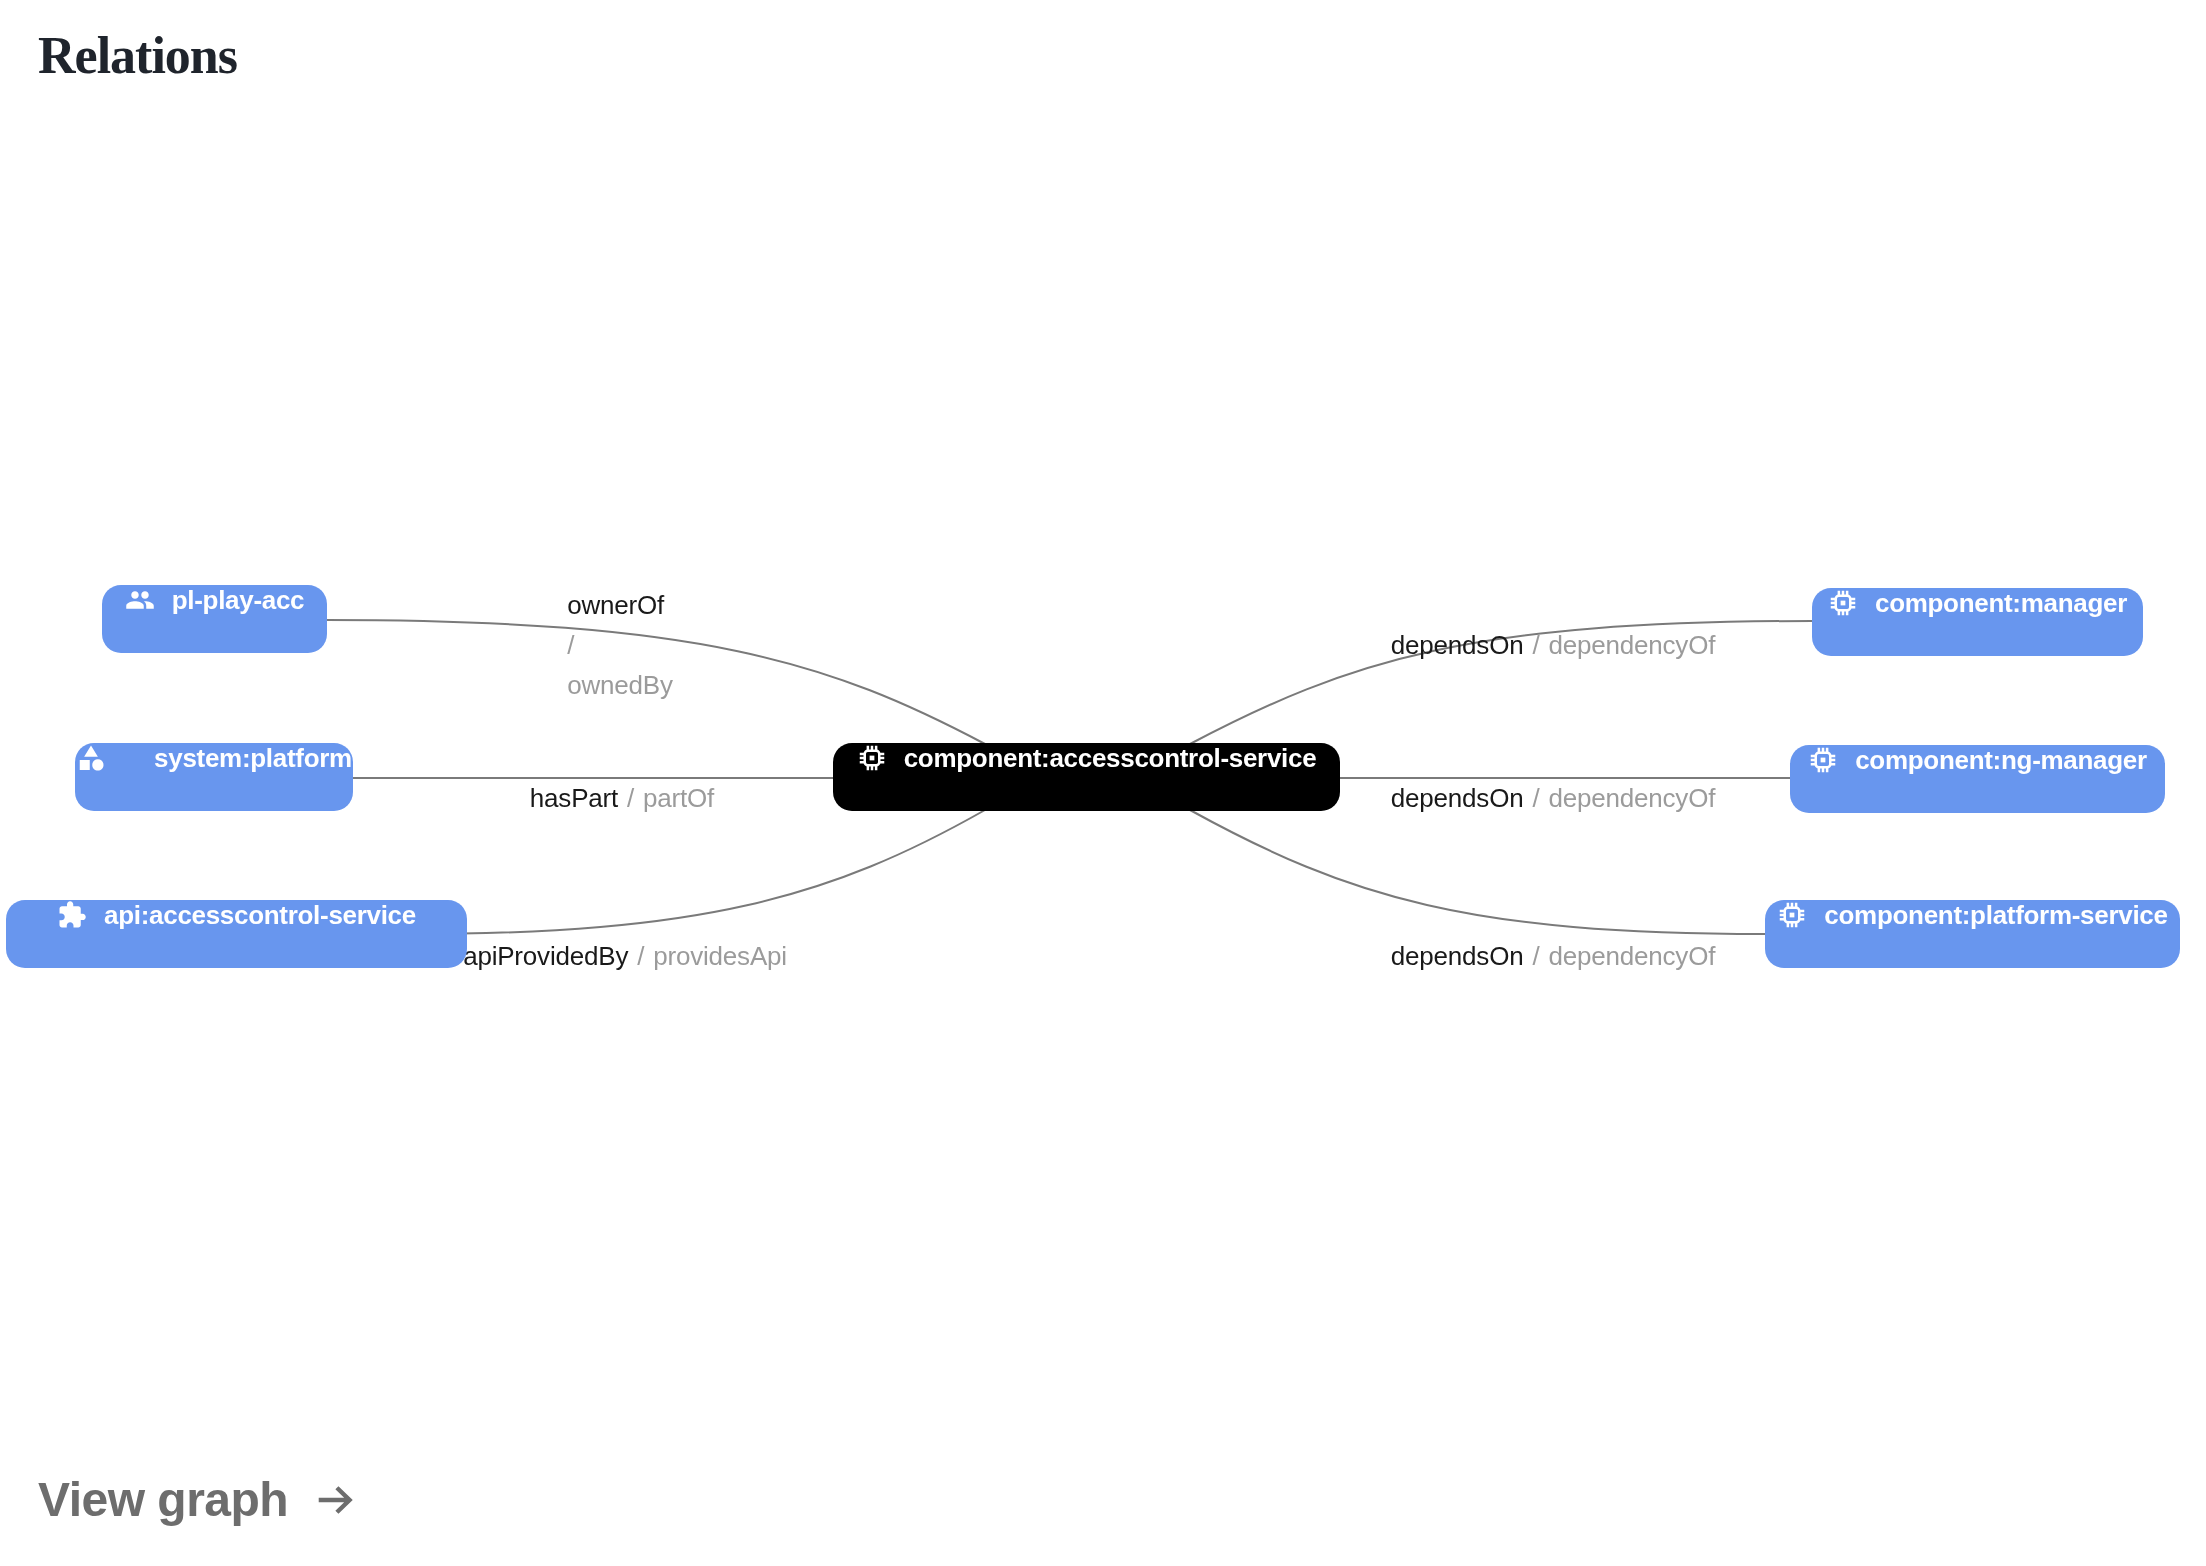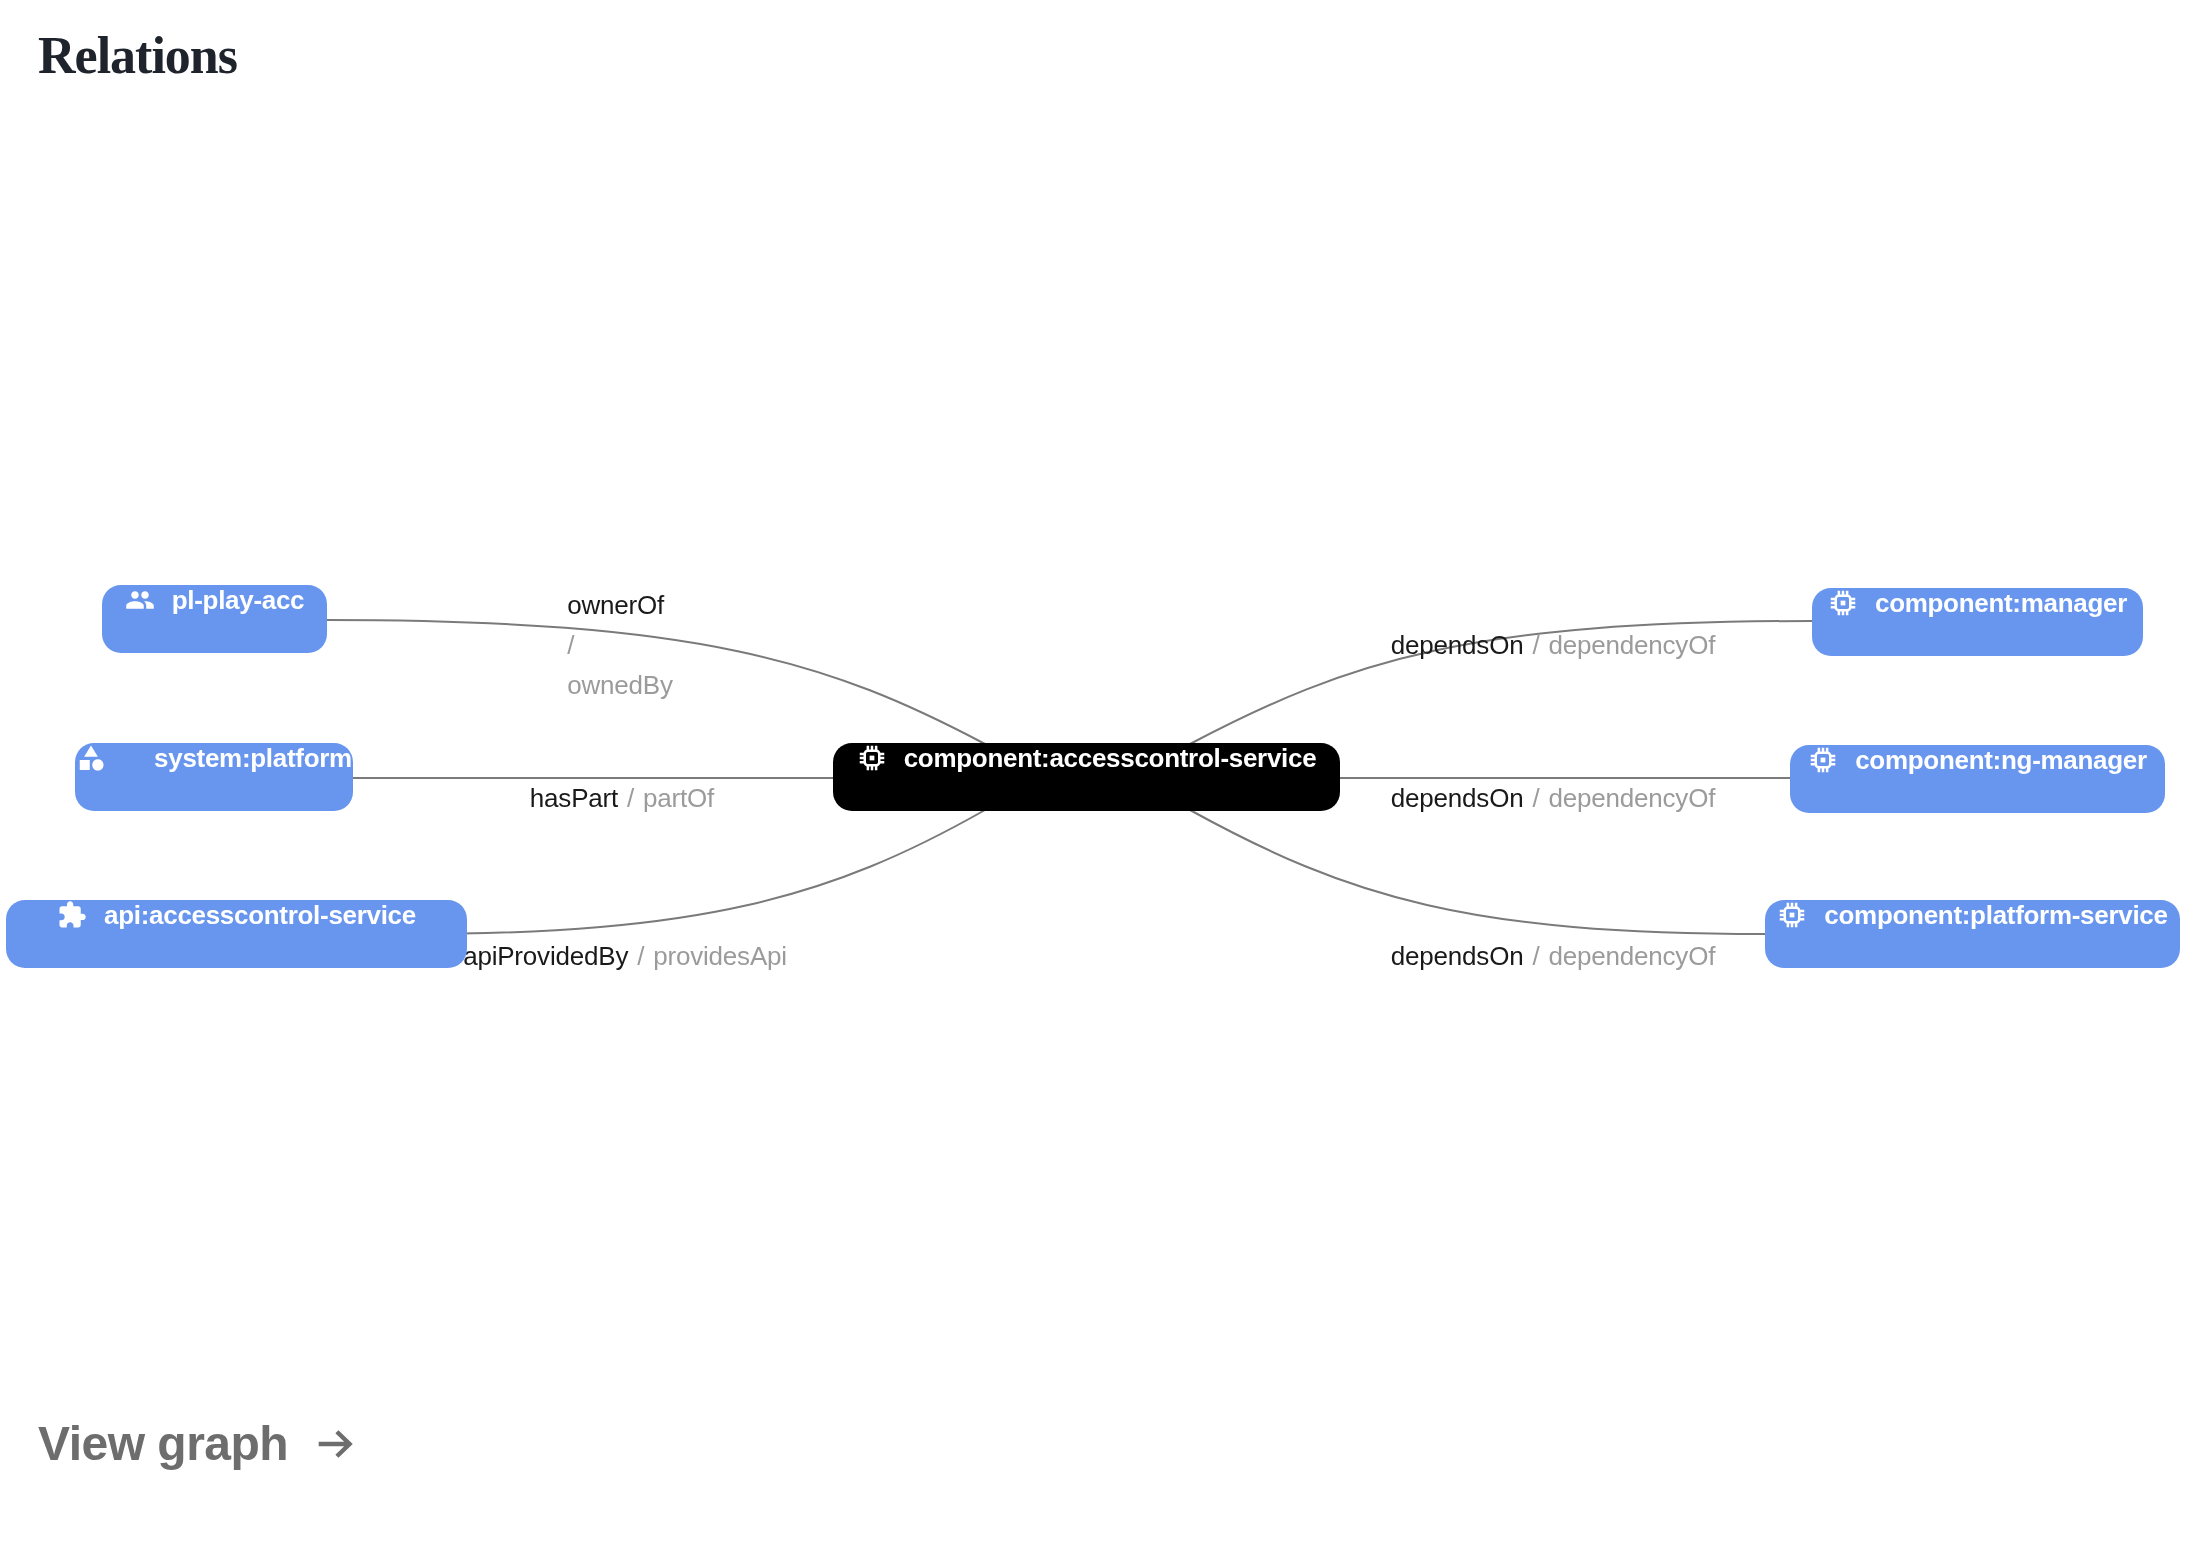--- a/index.html
+++ b/index.html
@@ -52,21 +52,21 @@
   .n-ps     { left: 1765px; top: 900px; width: 415px; }
 
   .l-owner    { left: 620px;  top: 645px; flex-direction: column; }
   .l-haspart  { left: 622px;  top: 798px; }
   .l-apiprov  { left: 625px;  top: 956px; }
   .l-dep1     { left: 1553px; top: 645px; }
   .l-dep2     { left: 1553px; top: 798px; }
   .l-dep3     { left: 1553px; top: 956px; }
 
   .view-graph {
-    position: absolute; left: 38px; top: 1416px;
+    position: absolute; left: 38px; top: 1472px;
     display: flex; align-items: center; gap: 24px;
     font-size: 48px; font-weight: 700; letter-spacing: -0.5px;
     color: #6d6d6d; text-decoration: none; cursor: pointer; z-index: 3;
   }
   .view-graph svg { display: block; }
 </style>
 </head>
 <body>
 
 <div class="stage">

